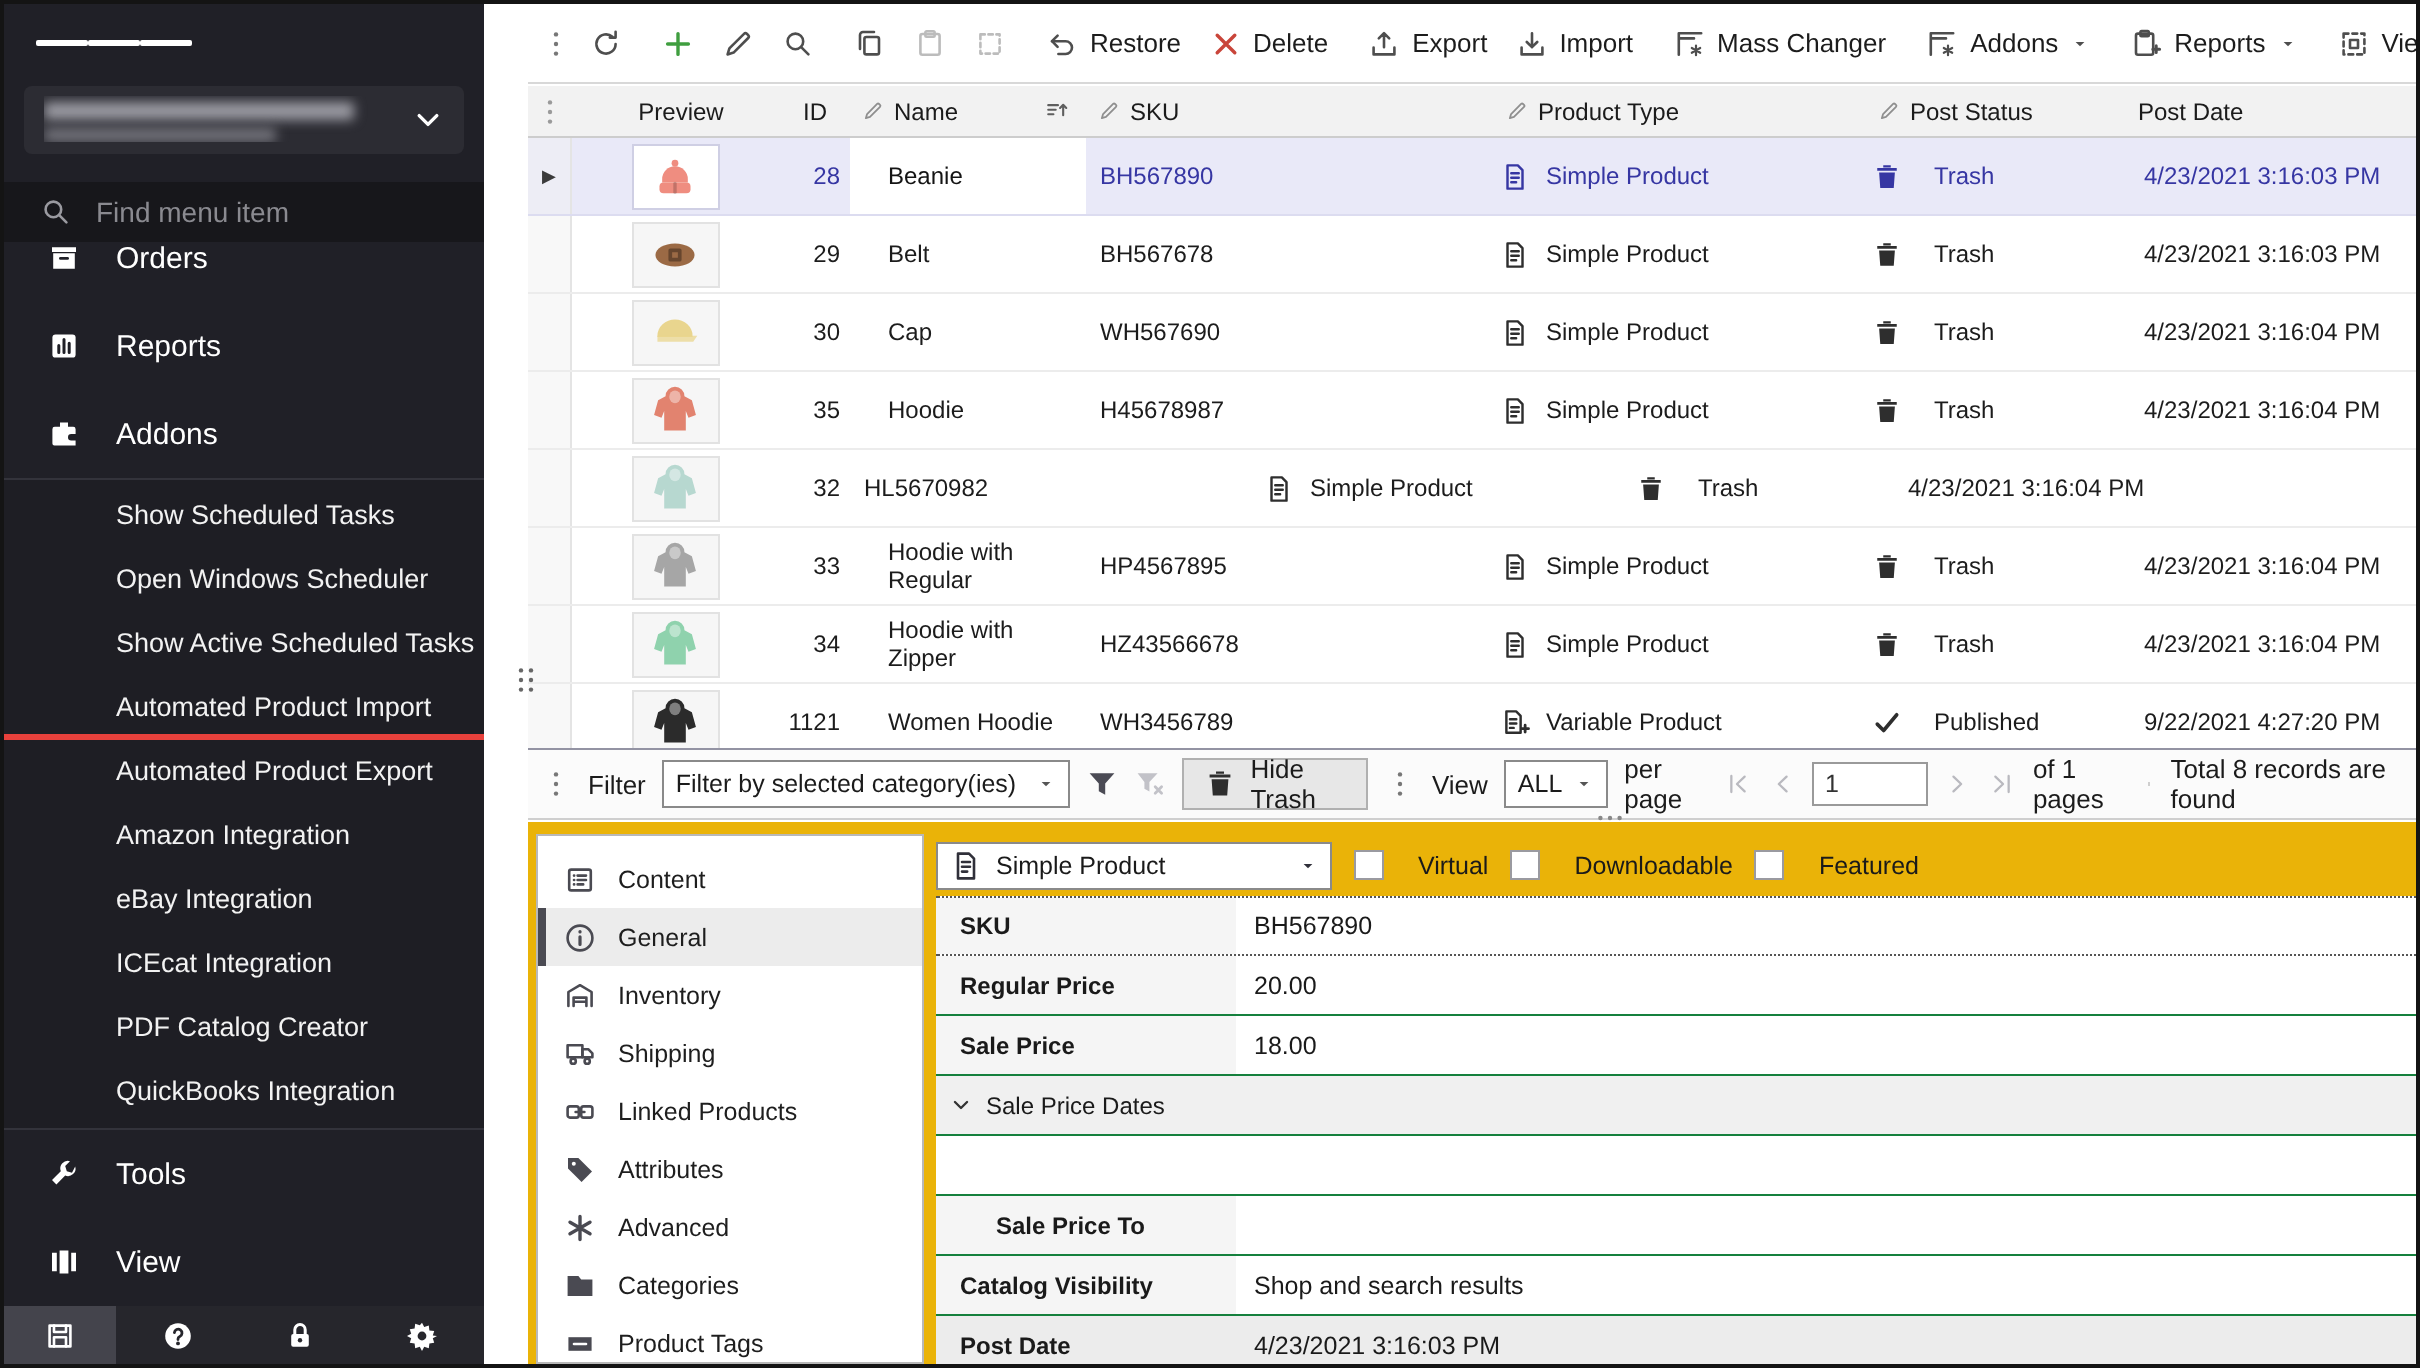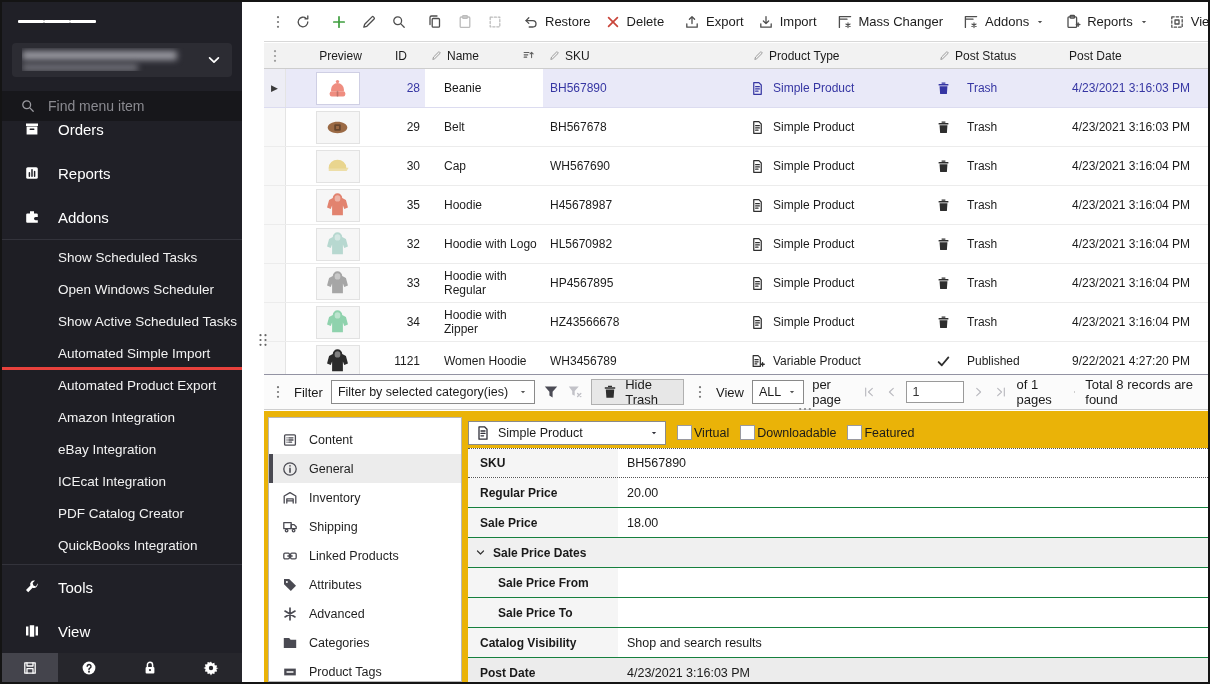--- a/index.html
+++ b/index.html
@@ -92,29 +92,29 @@
 .tabs{position:absolute;left:4px;top:6px;width:194px;bottom:0;border:1px solid #b8b8b8;background:#fff;padding-top:7px}
 .tab{height:29px;display:flex;align-items:center;gap:11px;padding-left:13px;font-size:12.5px;color:#1e1e1e;position:relative}
 .tab .icn{color:#4a4a52}.tab .icn svg{width:16px;height:16px}
 .tab.sel{background:#ececec}
 .tab.sel::before{content:"";position:absolute;left:0;top:0;bottom:0;width:4px;background:#4a4a52}
 .form{position:absolute;left:204px;top:6px;right:0;bottom:0}
 .form-head{height:31px;display:flex;align-items:center;gap:11px}
 .ptype{width:198px;height:24px;border:1px solid #8a8a8a;display:flex;align-items:center;gap:7px;padding:0 6px;background:#fff}
 .ptype .icn{color:#30303a}
 .ptype .val{flex:1;font-size:12.5px}
-.flag{display:flex;align-items:flex-end;gap:2px;font-size:12.5px}
+.flag{display:flex;align-items:flex-end;gap:17px;font-size:12.5px}
 .cb{width:15px;height:15px;border:1px solid #9a9aa0;background:#fff}
 .fields{position:absolute;left:0;top:31px;right:0;bottom:0}
 .frow{height:30px;display:flex;border-bottom:1px solid #15803d;background:#fff}
 .flabel{width:150px;background:#f5f5f5;display:flex;align-items:center;padding-left:12px;font-weight:bold;font-size:12px;flex-shrink:0}
 .flabel.indent{padding-left:30px}
 .fvalue{flex:1;display:flex;align-items:center;padding-left:9px;font-size:12.5px}
 .frow.group{background:#f0f0f0}
-.frow.group .glabel{display:flex;align-items:center;gap:7px;padding-left:7px;font-weight:bold;font-size:12px;width:100%}
+.frow.group .glabel{display:flex;align-items:center;gap:7px;padding-left:7px;font-weight:normal;font-size:12px;width:100%}
 .frow.group .chev{color:#333}.frow.group .chev svg{width:11px;height:11px}
 .frow.focused{border-top:1px dotted #555;border-bottom:1px dotted #555}
 .frow.hl{background:#ececec}.frow.hl .flabel{background:#ececec}
 </style>
 </head>
 <body>
 
 <div class="window">
 
   <aside class="sidebar">
@@ -169,21 +169,21 @@
             <svg width="16" height="16" viewBox="0 0 16 16" fill="none" stroke="currentColor" stroke-width="1.3" stroke-linecap="round" stroke-linejoin="round">
               <path fill="currentColor" stroke="none" d="M6 2.2h4v2.2h2.6a1.2 1.2 0 0 1 1.2 1.2V8h-2.2a1.6 1.6 0 1 0 0 3.2h2.2v2.6H3.2a1 1 0 0 1-1-1V5.6a1.2 1.2 0 0 1 1.2-1.2H6z"></path>
             </svg>
           </span>
           <span>Addons</span>
         </div>
         <div class="submenu">
           <div class="sitem"><span>Show Scheduled Tasks</span></div>
           <div class="sitem"><span>Open Windows Scheduler</span></div>
           <div class="sitem"><span>Show Active Scheduled Tasks</span></div>
-          <div class="sitem active"><span>Automated Simple Import</span><span style="position: absolute; left: 0px; right: 0px; bottom: 0px; height: 3px; background: rgb(232, 65, 60);"></span></div>
+          <div class="sitem active"><span>Automated Product Import</span><span style="position: absolute; left: 0px; right: 0px; bottom: 0px; height: 3px; background: rgb(232, 65, 60);"></span></div>
           <div class="sitem"><span>Automated Product Export</span></div>
           <div class="sitem"><span>Amazon Integration</span></div>
           <div class="sitem"><span>eBay Integration</span></div>
           <div class="sitem"><span>ICEcat Integration</span></div>
           <div class="sitem"><span>PDF Catalog Creator</span></div>
           <div class="sitem"><span>QuickBooks Integration</span></div>
         </div>
         <div class="mitem">
           <span class="icn micon">
             <svg width="16" height="16" viewBox="0 0 16 16" fill="none" stroke="currentColor" stroke-width="1.3" stroke-linecap="round" stroke-linejoin="round">
@@ -406,21 +406,21 @@
         <div class="hcell hmark">
           <svg width="16" height="16" viewBox="0 0 16 16" fill="none" stroke="currentColor" stroke-width="1.3" stroke-linecap="round" stroke-linejoin="round">
             <circle cx="8" cy="3.2" r="1.1" fill="currentColor" stroke="none"></circle>
             <circle cx="8" cy="8" r="1.1" fill="currentColor" stroke="none"></circle>
             <circle cx="8" cy="12.8" r="1.1" fill="currentColor" stroke="none"></circle>
           </svg>
         </div>
         <div class="hcell" style="width:103px;justify-content:center">
           <span>Preview</span>
         </div>
-        <div class="hcell" style="width:36px;justify-content:flex-start;padding-right:5px">
+        <div class="hcell" style="width:36px;justify-content:center;padding-right:5px">
           <span>ID</span>
         </div>
         <div class="hcell" style="width:118px">
           <span class="pencil icn">
             <svg width="16" height="16" viewBox="0 0 16 16" fill="none" stroke="currentColor" stroke-width="1.3" stroke-linecap="round" stroke-linejoin="round">
               <path d="M2.8 13.2l.9-3 7.3-7.3a1 1 0 0 1 1.4 0l.7.7a1 1 0 0 1 0 1.4L5.8 12.3z"></path>
             </svg>
           </span>
           <span>Name</span>
           <span class="sort icn">
@@ -595,21 +595,20 @@
           <div class="gcell cmark"></div>
           <div class="gcell cprev">
             <span class="pimg">
               <svg width="16" height="16" viewBox="0 0 16 16" fill="none" stroke="#b7d8d0" stroke-width="1.3" stroke-linecap="round" stroke-linejoin="round">
                 <path fill="#b7d8d0" stroke="none" d="M5.2 3.6a2.8 2.8 0 0 1 5.6 0l2.2 1.2 1.2 4.4-2.2.8-.8-2v5.8H4.8V8l-.8 2-2.2-.8 1.2-4.4z"></path>
                 <ellipse cx="8" cy="3.8" rx="1.7" ry="1.9" fill="#ffffff66" stroke="none"></ellipse>
               </svg>
             </span>
           </div>
           <div class="gcell cid">32</div>
-          <div class="gcell cname">Hoodie with Logo</div>
           <div class="gcell csku">HL5670982</div>
           <div class="gcell ctype">
             <span class="icn ">
               <svg width="16" height="16" viewBox="0 0 16 16" fill="none" stroke="currentColor" stroke-width="1.3" stroke-linecap="round" stroke-linejoin="round">
                 <path d="M4 1.8h5.5L12 4.3v9.9H4z"></path>
                 <path d="M6 6h4M6 8.4h4M6 10.8h2.6"></path>
               </svg>
             </span>
             <span>Simple Product</span>
           </div>
@@ -942,21 +941,20 @@
               <span class="glabel">
                 <span class="chev icn">
                   <svg width="16" height="16" viewBox="0 0 16 16" fill="none" stroke="currentColor" stroke-width="1.3" stroke-linecap="round" stroke-linejoin="round">
                     <path d="M3.6 5.8L8 10.2l4.4-4.4" stroke-width="1.7"></path>
                   </svg>
                 </span>
                 <span>Sale Price Dates</span>
               </span>
             </div>
             <div class="frow">
-              <div class="flabel indent">Sale Price From</div>
               <div class="fvalue"></div>
             </div>
             <div class="frow">
               <div class="flabel indent">Sale Price To</div>
               <div class="fvalue"></div>
             </div>
             <div class="frow">
               <div class="flabel">Catalog Visibility</div>
               <div class="fvalue">Shop and search results</div>
             </div>

